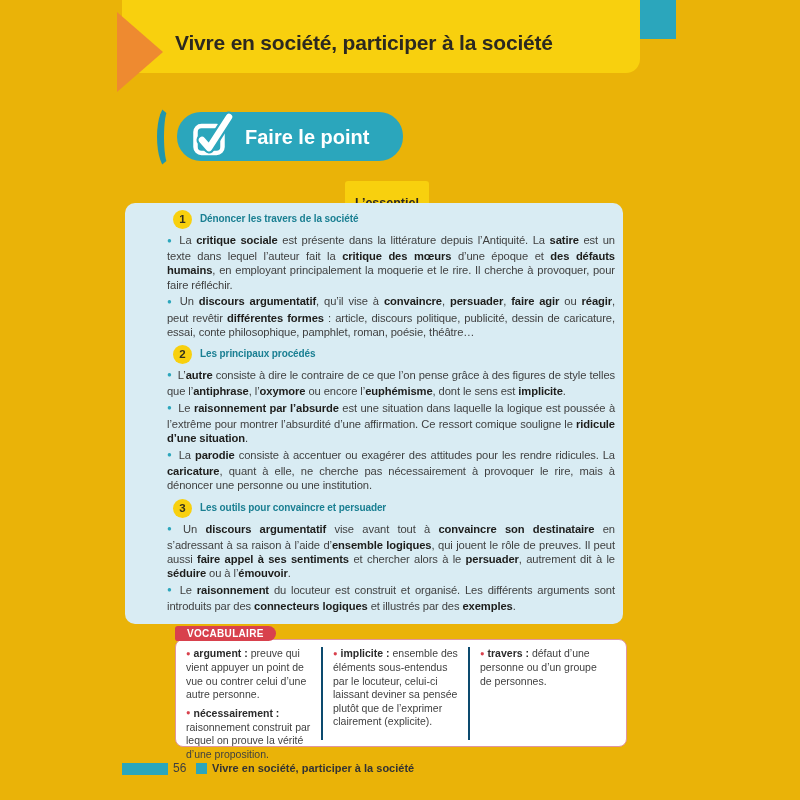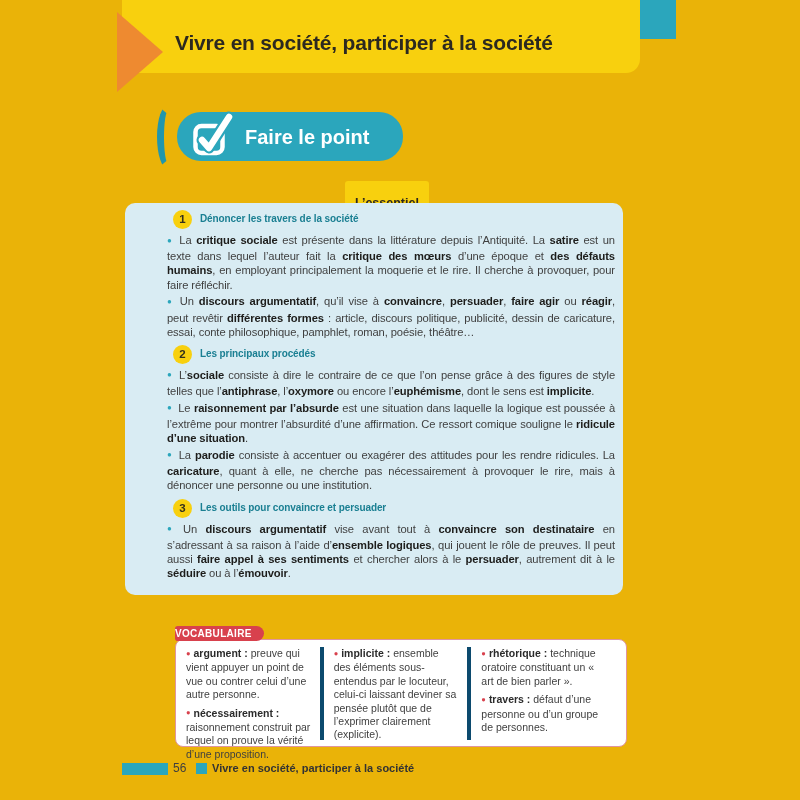--- a/index.html
+++ b/index.html
@@ -40,28 +40,28 @@
            align-items:center;justify-content:center;letter-spacing:0;}
   .sec-title{color:#1a7f92;font-size:10px;font-weight:700;letter-spacing:-0.1px;text-align:left;}
   .para{margin:0 0 2.5px 0;}
   .para b{color:#1d1d1b;}
   .bullet{font-size:8px;margin-right:6px;position:relative;top:-1.5px;}
   .bullet.teal{color:#2ba6bc;}
   .bullet.red{color:#d8414d;font-size:7.5px;margin-right:3px;}
 
   
   .vocab-badge{position:absolute;left:175px;top:626px;height:15px;z-index:2;
-               padding:0 12px 0 0;background:#d8414d;border-radius:3px 8px 8px 3px;
+               padding:0 12px 0 12px;background:#d8414d;border-radius:3px 8px 8px 3px;
                display:flex;align-items:center;color:#ffffff;font-size:10px;
                font-weight:700;letter-spacing:0.3px;}
   .vocab-box{position:absolute;left:175px;top:639px;width:452px;height:108px;
              box-sizing:border-box;background:#ffffff;border:1px solid #e0959e;
              border-radius:8px;display:flex;padding:7px 11px 6px 0;}
   .vocab-col{flex:1;padding:0 9px 0 10px;font-size:10.5px;line-height:13.4px;color:#3f3f3f;}
-  .vocab-col + .vocab-col{border-left:4px solid #0c4a6e;}
+  .vocab-col + .vocab-col{border-left:2px solid #0c4a6e;}
   .vocab-entry{margin:0 0 5px 0;}
   .vocab-entry b{color:#2b2b2b;}
 
   
   .footer-bar{position:absolute;left:122px;top:763px;width:46px;height:12px;background:#2ba6bc;}
   .footer-num{position:absolute;left:173px;top:761px;font-size:12px;color:#3f3f3f;}
   .footer-sq{position:absolute;left:196px;top:763px;width:11px;height:11px;background:#2ba6bc;}
   .footer-title{position:absolute;left:212px;top:762px;font-size:11px;font-weight:700;
                 color:#333333;white-space:nowrap;}
 </style>
@@ -95,46 +95,46 @@
             <span class="sec-title">Dénoncer les travers de la société</span>
           </div>
           <p class="para"><span class="bullet teal">●</span>La <b>critique sociale</b> est présente dans la littérature depuis l’Antiquité. La <b>satire</b> est un texte dans lequel l’auteur fait la <b>critique des mœurs</b> d’une époque et <b>des défauts humains</b>, en employant principalement la moquerie et le rire. Il cherche à provoquer, pour faire réfléchir.</p>
           <p class="para"><span class="bullet teal">●</span>Un <b>discours argumentatif</b>, qu’il vise à <b>convaincre</b>, <b>persuader</b>, <b>faire agir</b> ou <b>réagir</b>, peut revêtir <b>différentes formes</b> : article, discours politique, publicité, dessin de caricature, essai, conte philosophique, pamphlet, roman, poésie, théâtre…</p>
         </div>
         <div class="section">
           <div class="sec-head">
             <span class="sec-num">2</span>
             <span class="sec-title">Les principaux procédés</span>
           </div>
-          <p class="para"><span class="bullet teal">●</span>L’<b>sociale</b> consiste à dire le contraire de ce que l’on pense grâce à des figures de style telles que l’<b>antiphrase</b>, l’<b>oxymore</b> ou encore l’<b>euphémisme</b>, dont le sens est <b>implicite</b>.</p>
+          <p class="para"><span class="bullet teal">●</span>L’<b>autre</b> consiste à dire le contraire de ce que l’on pense grâce à des figures de style telles que l’<b>antiphrase</b>, l’<b>oxymore</b> ou encore l’<b>euphémisme</b>, dont le sens est <b>implicite</b>.</p>
           <p class="para"><span class="bullet teal">●</span>Le <b>raisonnement par l’absurde</b> est une situation dans laquelle la logique est poussée à l’extrême pour montrer l’absurdité d’une affirmation. Ce ressort comique souligne le <b>ridicule d’une situation</b>.</p>
           <p class="para"><span class="bullet teal">●</span>La <b>parodie</b> consiste à accentuer ou exagérer des attitudes pour les rendre ridicules. La <b>caricature</b>, quant à elle, ne cherche pas nécessairement à provoquer le rire, mais à dénoncer une personne ou une institution.</p>
         </div>
         <div class="section">
           <div class="sec-head">
             <span class="sec-num">3</span>
             <span class="sec-title">Les outils pour convaincre et persuader</span>
           </div>
           <p class="para"><span class="bullet teal">●</span>Un <b>discours argumentatif</b> vise avant tout à <b>convaincre son destinataire</b> en s’adressant à sa raison à l’aide d’<b>ensemble logiques</b>, qui jouent le rôle de preuves. Il peut aussi <b>faire appel à ses sentiments</b> et chercher alors à le <b>persuader</b>, autrement dit à le <b>séduire</b> ou à l’<b>émouvoir</b>.</p>
+          <p class="para"><span class="bullet teal">●</span>Le <b>raisonnement</b> du locuteur est construit et organisé. Les différents arguments sont introduits par des <b>connecteurs logiques</b> et illustrés par des <b>exemples</b>.</p>
         </div>
       </div>
   </div>
 
   <div class="vocab-badge">VOCABULAIRE</div>
   <div class="vocab-box">
     <div style="display:flex;width:100%;">
         <div class="vocab-col">
           <p class="vocab-entry"><span class="bullet red">●</span><b>argument :</b> preuve qui vient appuyer un point de vue ou contrer celui d’une autre personne.</p>
           <p class="vocab-entry"><span class="bullet red">●</span><b>nécessairement :</b> raisonnement construit par lequel on prouve la vérité d’une proposition.</p>
         </div>
         <div class="vocab-col">
           <p class="vocab-entry"><span class="bullet red">●</span><b>implicite :</b> ensemble des éléments sous-entendus par le locuteur, celui-ci laissant deviner sa pensée plutôt que de l’exprimer clairement (explicite).</p>
         </div>
         <div class="vocab-col">
-          <p class="vocab-entry"><span class="bullet red">●</span><b>rhétorique :</b> technique oratoire constituant un « art de bien parler ».</p>
           <p class="vocab-entry"><span class="bullet red">●</span><b>travers :</b> défaut d’une personne ou d’un groupe de personnes.</p>
         </div>
       </div>
   </div>
 
   <div class="footer-bar"></div>
   <div class="footer-num">56</div>
   <div class="footer-sq"></div>
   <div class="footer-title">Vivre en société, participer à la société</div>
 

